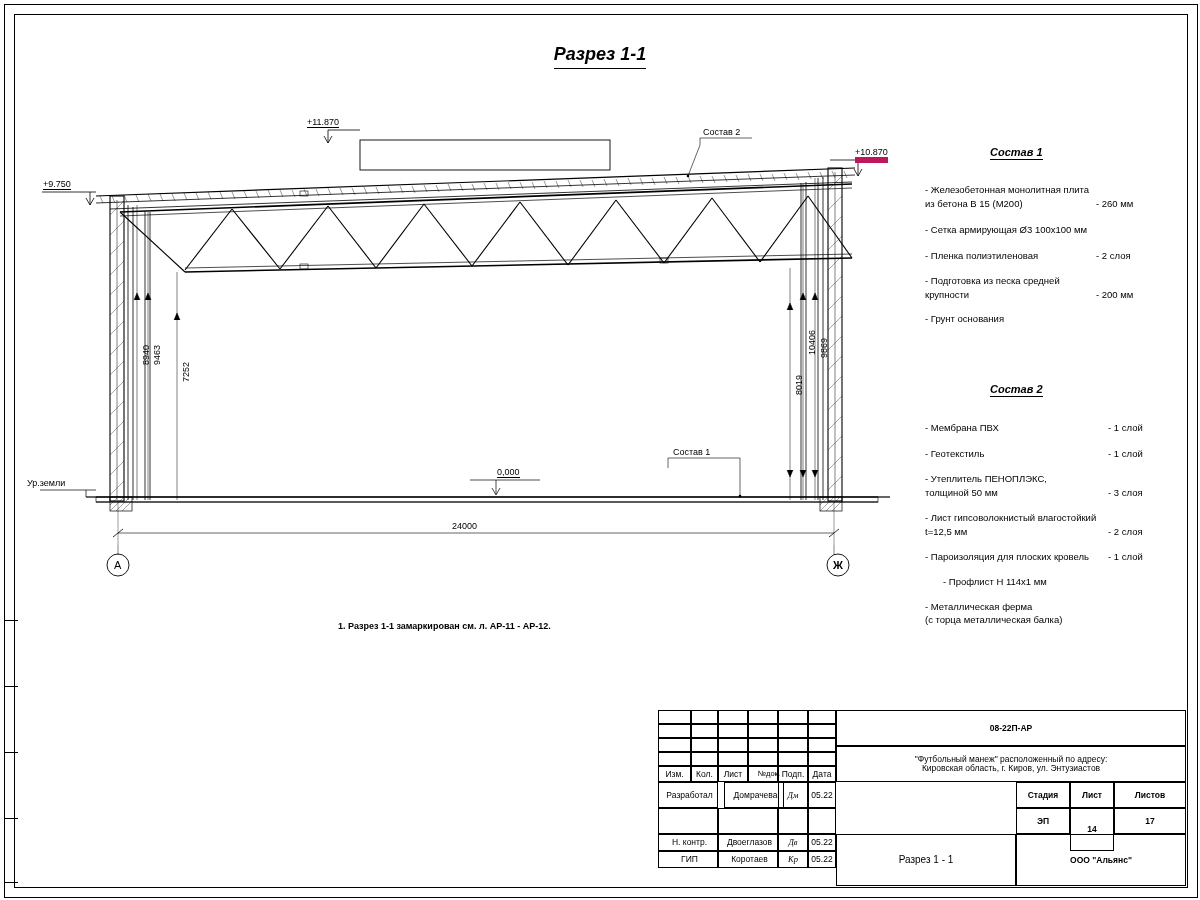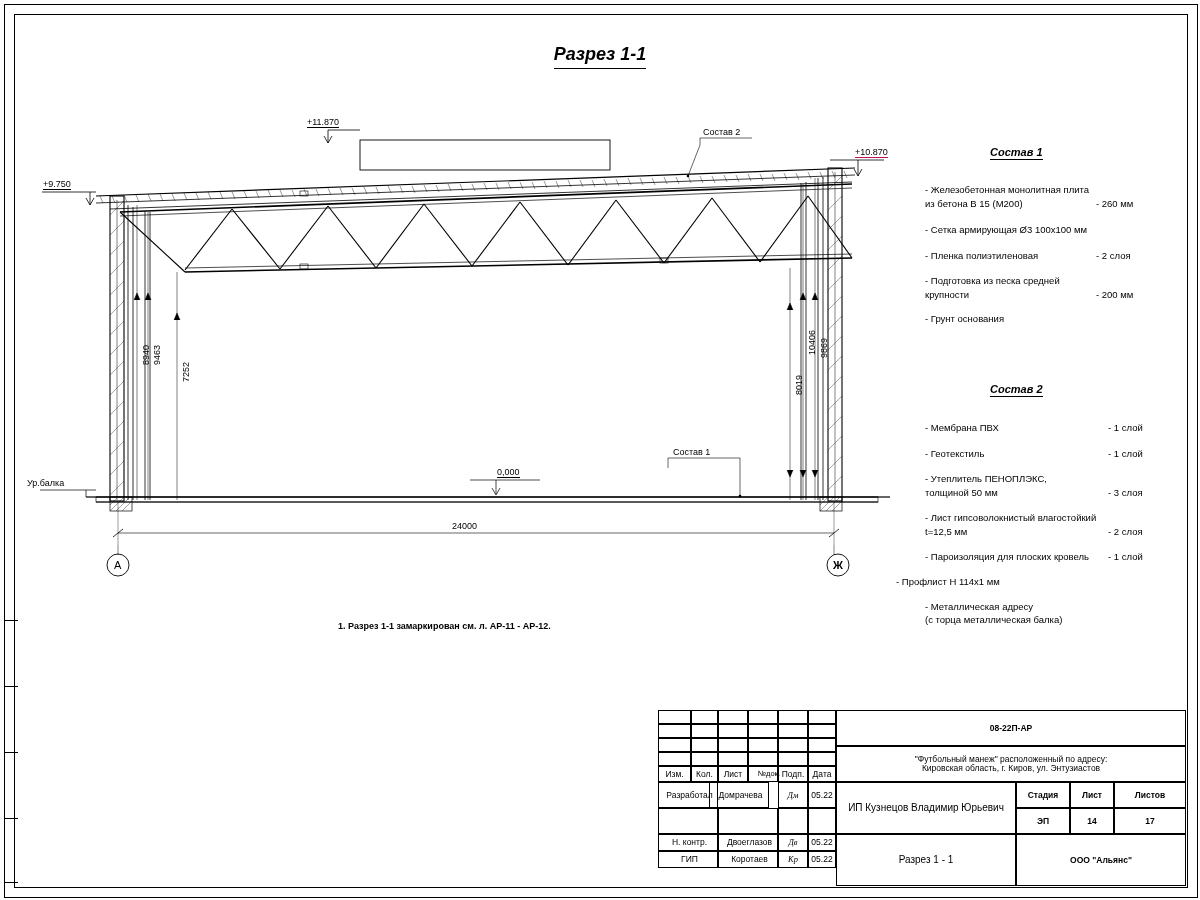--- a/index.html
+++ b/index.html
@@ -263,23 +263,23 @@
       <circle cx="688" cy="176" r="1.3" fill="#000" stroke="none"></circle>
 
       <line x1="668" y1="458" x2="740" y2="458" stroke-width="0.6"></line>
       <line x1="668" y1="458" x2="668" y2="468" stroke-width="0.6"></line>
       <line x1="740" y1="458" x2="740" y2="495" stroke-width="0.6"></line>
       <circle cx="740" cy="496" r="1.3" fill="#000" stroke="none"></circle>
     </g>
   </svg>
 
   <div class="lev" style="left:307px;top:117px;border-bottom:1px solid #000;">+11.870</div>
-  <div class="lev" style="left:855px;top:147px;border-bottom:1px solid #be185d;">+10.870</div>
+  <div class="lev" style="left:855px;top:147px;border-bottom:6px solid #be185d;">+10.870</div>
   <div class="lev" style="left:43px;top:179px;border-bottom:1px solid #000;">+9.750</div>
-  <div class="lev" style="left:27px;top:478px;">Ур.балка</div>
+  <div class="lev" style="left:27px;top:478px;">Ур.земли</div>
   <div class="lev" style="left:497px;top:467px;border-bottom:1px solid #000;">0,000</div>
 
   <div class="txt" style="left:703px;top:127px;">Состав 2</div>
   <div class="txt" style="left:673px;top:447px;">Состав 1</div>
 
   <div class="txt-vert" style="left:141px;top:365px;">8940</div>
   <div class="txt-vert" style="left:152px;top:365px;">9463</div>
   <div class="txt-vert" style="left:181px;top:382px;">7252</div>
 
   <div class="txt-vert" style="left:794px;top:395px;">8019</div>
@@ -311,22 +311,22 @@
   <div class="spec-item" style="left:925px;top:448px;">- Геотекстиль</div>
   <div class="spec-val" style="left:1108px;top:448px;">- 1 слой</div>
   <div class="spec-item" style="left:925px;top:473px;">- Утеплитель ПЕНОПЛЭКС,</div>
   <div class="spec-item" style="left:925px;top:487px;">  толщиной 50 мм</div>
   <div class="spec-val" style="left:1108px;top:487px;">- 3 слоя</div>
   <div class="spec-item" style="left:925px;top:512px;">- Лист гипсоволокнистый влагостойкий</div>
   <div class="spec-item" style="left:925px;top:526px;">  t=12,5 мм</div>
   <div class="spec-val" style="left:1108px;top:526px;">- 2 слоя</div>
   <div class="spec-item" style="left:925px;top:551px;">- Пароизоляция для плоских кровель</div>
   <div class="spec-val" style="left:1108px;top:551px;">- 1 слой</div>
-  <div class="spec-item" style="left:896px;top:576px;">- Профлист Н 114х1 мм</div>
-  <div class="spec-item" style="left:925px;top:601px;">- Металлическая адресу</div>
+  <div class="spec-item" style="left:943px;top:576px;">- Профлист Н 114х1 мм</div>
+  <div class="spec-item" style="left:925px;top:601px;">- Металлическая ферма</div>
   <div class="spec-item" style="left:925px;top:614px;">  (с торца металлическая балка)</div>
 
   <div class="leftmarks">
     <div style="top:0px;"></div>
     <div style="top:66px;"></div>
     <div style="top:132px;"></div>
     <div style="top:198px;"></div>
     <div style="top:262px;"></div>
   </div>
 
@@ -352,46 +352,45 @@
     </div>
 
     <div class="cell" style="left:0;top:56px;width:33px;height:16px;">Изм.</div>
     <div class="cell" style="left:33px;top:56px;width:27px;height:16px;">Кол.</div>
     <div class="cell" style="left:60px;top:56px;width:30px;height:16px;">Лист</div>
     <div class="cell" style="left:90px;top:56px;width:30px;height:16px;font-size:7.5px;padding-left:12px;">№док.</div>
     <div class="cell" style="left:120px;top:56px;width:30px;height:16px;">Подп.</div>
     <div class="cell" style="left:150px;top:56px;width:28px;height:16px;">Дата</div>
 
     <div class="cell left" style="left:0;top:72px;width:60px;height:26px;">Разработал</div>
-    <div class="cell left" style="left:51px;top:72px;width:60px;height:26px;">Домрачева</div>
+    <div class="cell left" style="left:66px;top:72px;width:60px;height:26px;">Домрачева</div>
     <div class="cell sig" style="left:120px;top:72px;width:30px;height:26px;">Дм</div>
     <div class="cell" style="left:150px;top:72px;width:28px;height:26px;">05.22</div>
 
     <div class="cell left" style="left:0;top:98px;width:60px;height:26px;"></div>
     <div class="cell left" style="left:60px;top:98px;width:60px;height:26px;"></div>
     <div class="cell sig" style="left:120px;top:98px;width:30px;height:26px;"></div>
     <div class="cell" style="left:150px;top:98px;width:28px;height:26px;"></div>
 
     <div class="cell left" style="left:0;top:124px;width:60px;height:17px;">Н. контр.</div>
     <div class="cell left" style="left:60px;top:124px;width:60px;height:17px;">Двоеглазов</div>
     <div class="cell sig" style="left:120px;top:124px;width:30px;height:17px;">Дв</div>
     <div class="cell" style="left:150px;top:124px;width:28px;height:17px;">05.22</div>
 
     <div class="cell left" style="left:0;top:141px;width:60px;height:17px;">ГИП</div>
     <div class="cell left" style="left:60px;top:141px;width:60px;height:17px;">Коротаев</div>
     <div class="cell sig" style="left:120px;top:141px;width:30px;height:17px;">Кр</div>
     <div class="cell" style="left:150px;top:141px;width:28px;height:17px;">05.22</div>
 
-    <div class="cell" style="left:178px;top:72px;width:180px;height:52px;font-size:10px;">ИП Кузнецов Владимир Юрьевич</div>
 
     <div class="cell" style="left:178px;top:124px;width:180px;height:52px;font-size:10px;">Разрез 1 - 1</div>
 
     <div class="cell" style="left:358px;top:72px;width:54px;height:26px;font-weight:bold;">Стадия</div>
     <div class="cell" style="left:412px;top:72px;width:44px;height:26px;font-weight:bold;">Лист</div>
     <div class="cell" style="left:456px;top:72px;width:72px;height:26px;font-weight:bold;">Листов</div>
 
     <div class="cell big" style="left:358px;top:98px;width:54px;height:26px;">ЭП</div>
-    <div class="cell big" style="left:412px;top:98px;width:44px;height:26px;">14</div>
+    <div class="cell big" style="left:412px;top:98px;width:44px;height:43px;">14</div>
     <div class="cell big" style="left:456px;top:98px;width:72px;height:26px;">17</div>
 
     <div class="cell big" style="left:358px;top:124px;width:170px;height:52px;">ООО "Альянс"</div>
   </div>
 </div>
 
 </body></html>

